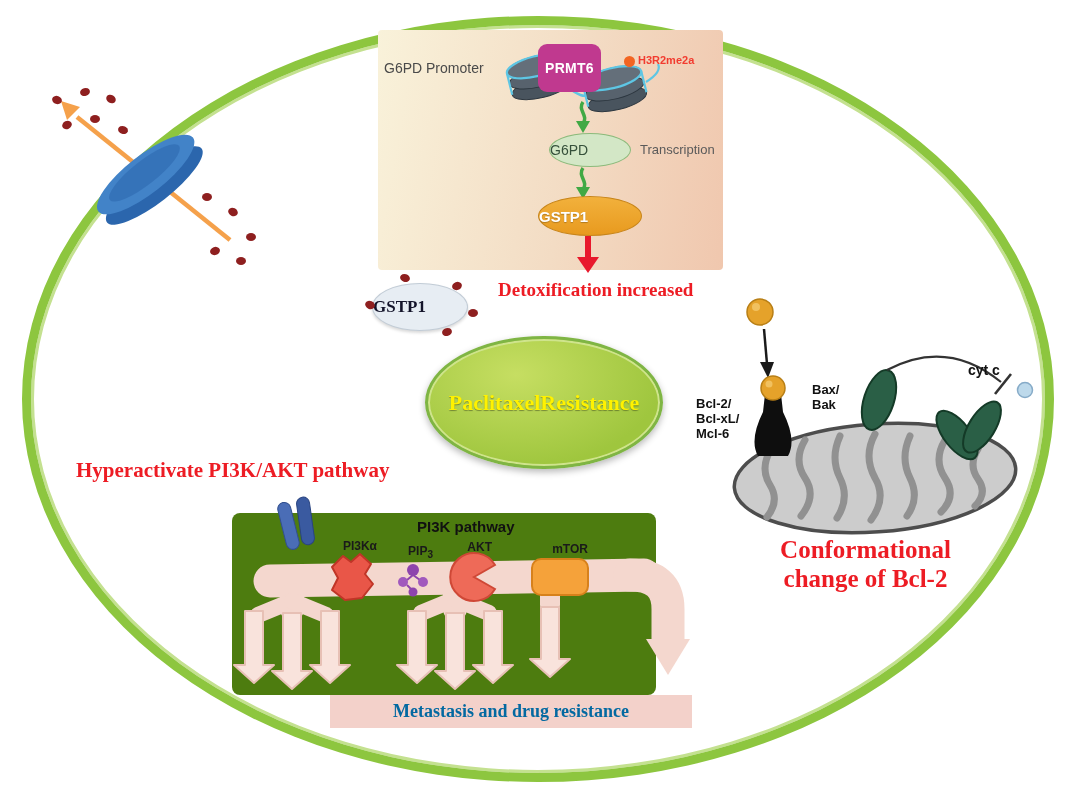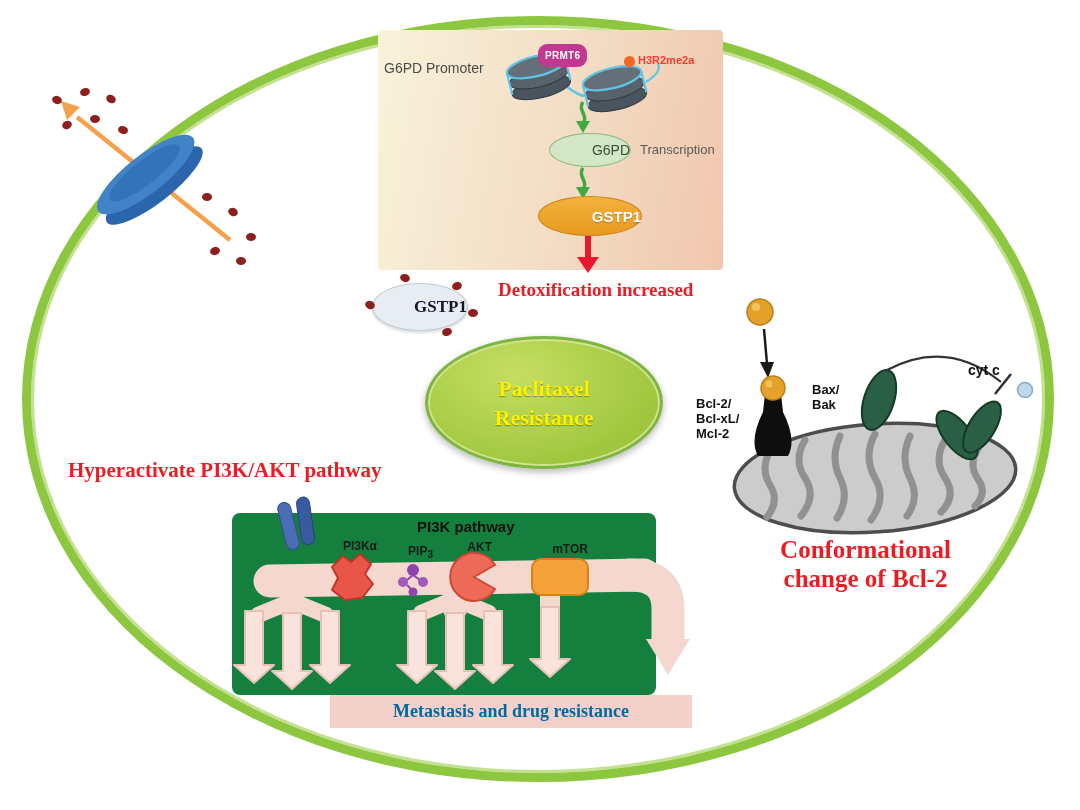--- a/index.html
+++ b/index.html
@@ -5,31 +5,31 @@
   *{margin:0;padding:0;box-sizing:border-box}
   body{background:#ffffff;font-family:"Liberation Sans",sans-serif}
   .canvas{position:relative;width:1080px;height:810px;background:#fff;overflow:hidden}
   .abs{position:absolute}
   .red-serif{color:#ed1c24;font-family:"Liberation Serif",serif;font-weight:bold;line-height:1.15}
   .dot{position:absolute;width:10px;height:8px;background:#8e1f1f;border-radius:50%}
   .membrane{position:absolute;left:22px;top:16px;width:1032px;height:766px;border-radius:50%;
             border:9px solid #8dc63f;box-shadow:inset 0 0 0 3px #c4e190}
   .top-panel{position:absolute;left:378px;top:30px;width:345px;height:240px;border-radius:4px;
              background:linear-gradient(100deg,#f9f2da 0%,#f3dcc4 55%,#f0c7ae 100%);overflow:visible}
-  .pill{position:absolute;background:#c0398f;color:#fff;font-size:10px;font-weight:bold;
-        padding:6px 7px;border-radius:9px;letter-spacing:.3px}
-  .oval{position:absolute;border-radius:50%;display:flex;align-items:center;justify-content:flex-end}
+  .pill{position:absolute;background:#c0398f;color:#fff;font-size:14px;font-weight:bold;
+        padding:16px 7px;border-radius:9px;letter-spacing:.3px}
+  .oval{position:absolute;border-radius:50%;display:flex;align-items:center;justify-content:flex-start}
   .center-ellipse{position:absolute;left:425px;top:336px;width:238px;height:133px;border-radius:50%;
                   background:radial-gradient(ellipse at 38% 28%,#c6de62,#9fc63e 72%);
                   border:3px solid #7fb544;box-shadow:0 3px 7px rgba(0,0,0,.28), inset 0 0 0 2px #cfe48d;
-                  display:flex;flex-direction:column;align-items:center;justify-content:center}
+                  display:flex;flex-direction:row;align-items:center;justify-content:center}
   .center-ellipse div{color:#fff200;font-family:"Liberation Serif",serif;font-weight:bold;
                       font-size:22px;line-height:29px;text-shadow:0 1px 1px rgba(0,0,0,.35)}
   .pi3k-panel{position:absolute;left:232px;top:513px;width:424px;height:182px;border-radius:8px;
-              background:#15803d}
+              background:#4d7c0f}
   .mini-label{position:absolute;font-size:12px;font-weight:bold;color:#1a1a1a;text-align:right}
   .outcome-bar{position:absolute;left:330px;top:695px;width:362px;height:33px;background:#f3d1ca;
                border-radius:0;display:flex;align-items:center;justify-content:center;
                font-family:"Liberation Serif",serif;font-weight:bold;font-size:18px;color:#0369a1}
   .mito-label{position:absolute;font-size:13px;font-weight:bold;color:#111;line-height:15px}
 </style>
 </head>
 <body>
 
 <div class="canvas">
@@ -160,33 +160,33 @@
     </g>
     <g>
       <ellipse cx="262" cy="147" rx="13" ry="29" transform="rotate(-38 262 147)" fill="#2a5f46" stroke="#143a27" stroke-width="2"></ellipse>
       <ellipse cx="287" cy="139" rx="13" ry="29" transform="rotate(32 287 139)" fill="#2a5f46" stroke="#143a27" stroke-width="2"></ellipse>
     </g>
     <circle cx="330" cy="102" r="7.5" fill="#bdd9eb" stroke="#86abc8" stroke-width="1.5"></circle>
   </svg>
   <div class="mito-label" style="left:696px;top:396px">
     <div>Bcl-2/</div>
     <div>Bcl-xL/</div>
-    <div>Mcl-2</div>
+    <div>Mcl-6</div>
   </div>
   <div class="mito-label" style="left:812px;top:382px">
     <div>Bax/</div>
     <div>Bak</div>
   </div>
   <div class="mito-label" style="left:968px;top:363px;font-size:14px">cyt c</div>
   <div class="abs red-serif" style="left:758px;top:536px;width:215px;text-align:center;font-size:25px">
     <div>Conformational</div>
     <div>change of Bcl-2</div>
   </div>
 
-  <div class="abs red-serif" style="left:68px;top:458px;font-size:21px">Hyperactivate PI3K/AKT pathway</div>
+  <div class="abs red-serif" style="left:76px;top:458px;font-size:21px">Hyperactivate PI3K/AKT pathway</div>
 
   <div class="pi3k-panel">
     <svg class="abs" style="left:0;top:0" width="458" height="182" viewBox="0 0 458 182">
       <g stroke="#f4d7ce" fill="none" stroke-linecap="round">
         <path d="M 38,68 L 412,62" stroke-width="33"></path>
         <path d="M 398,62 Q 436,62 436,96 L 436,128" stroke-width="33"></path>
         <line x1="60" y1="82" x2="60" y2="96" stroke-width="24"></line>
         <line x1="60" y1="88" x2="26" y2="102" stroke-width="16"></line>
         <line x1="60" y1="88" x2="94" y2="102" stroke-width="16"></line>
         <line x1="223" y1="80" x2="223" y2="96" stroke-width="24"></line>

